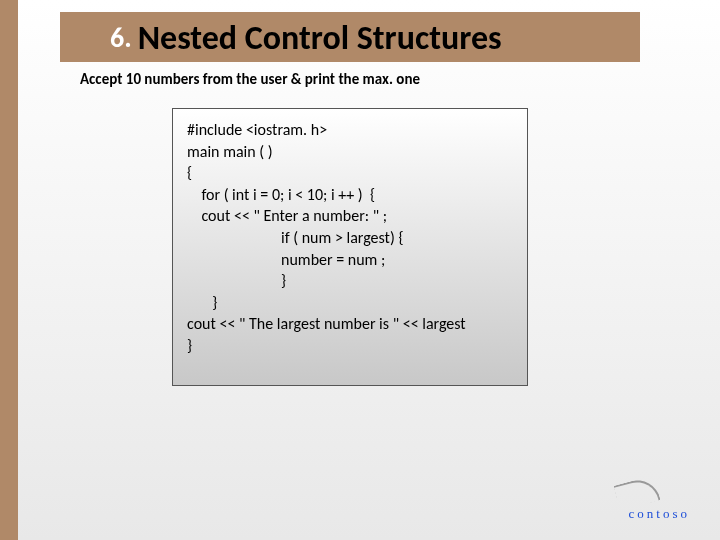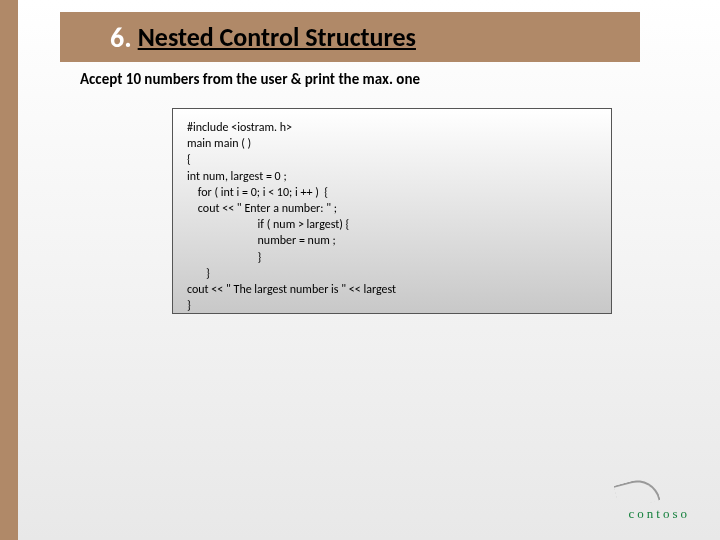--- a/index.html
+++ b/index.html
@@ -33,55 +33,54 @@
     box-sizing: border-box;
   }
   .header-num {
     color: #fff;
     font-size: 28px;
     font-weight: bold;
     margin-right: 6px;
   }
   .header-text {
     color: #000;
-    font-size: 26px;
+    font-size: 34px;
     font-weight: bold;
-    text-decoration: underline;
   }
   .subtitle {
     position: absolute;
     left: 80px;
     top: 70px;
     font-size: 15px;
     font-weight: bold;
     color: #000;
   }
   .code-box {
     position: absolute;
     left: 172px;
     top: 108px;
-    width: 440px;
+    width: 356px;
     background: linear-gradient(to bottom, #ffffff 0%, #c8c8c8 100%);
     border: 1px solid #555;
-    padding: 10px 14px 0 14px;
-    font-size: 12px;
+    padding: 10px 14px 28px 14px;
+    font-size: 16px;
     line-height: 1.35;
     color: #000;
     box-sizing: border-box;
   }
   .code-box div {
     white-space: pre;
   }
   .logo {
     position: absolute;
     right: 30px;
     bottom: 18px;
     font-size: 13px;
     letter-spacing: 3px;
-    color: #15803d;
+    color: #1d4ed8;
     font-family: Georgia, serif;
   }
   .logo-swirl {
     position: absolute;
     right: 62px;
     bottom: 34px;
     width: 40px;
     height: 24px;
     border: 2px solid #999;
     border-bottom: none;
@@ -99,21 +98,20 @@
   <span class="header-num">6.</span>
   <span class="header-text"> Nested Control Structures</span>
 </div>
 
 <div class="subtitle">Accept 10 numbers from the user &amp; print the max. one</div>
 
 <div class="code-box">
   <div>#include &lt;iostram. h&gt;</div>
   <div>main main ( )</div>
   <div>{</div>
-  <div>int num, largest = 0 ;</div>
   <div>    for ( int i = 0; i &lt; 10; i ++ )  {</div>
   <div>    cout &lt;&lt; " Enter a number: " ;</div>
   <div>                          if ( num &gt; largest) {</div>
   <div>                          number = num ;</div>
   <div>                          }</div>
   <div>       }</div>
   <div>cout &lt;&lt; " The largest number is " &lt;&lt; largest</div>
   <div>}</div>
 </div>
 

